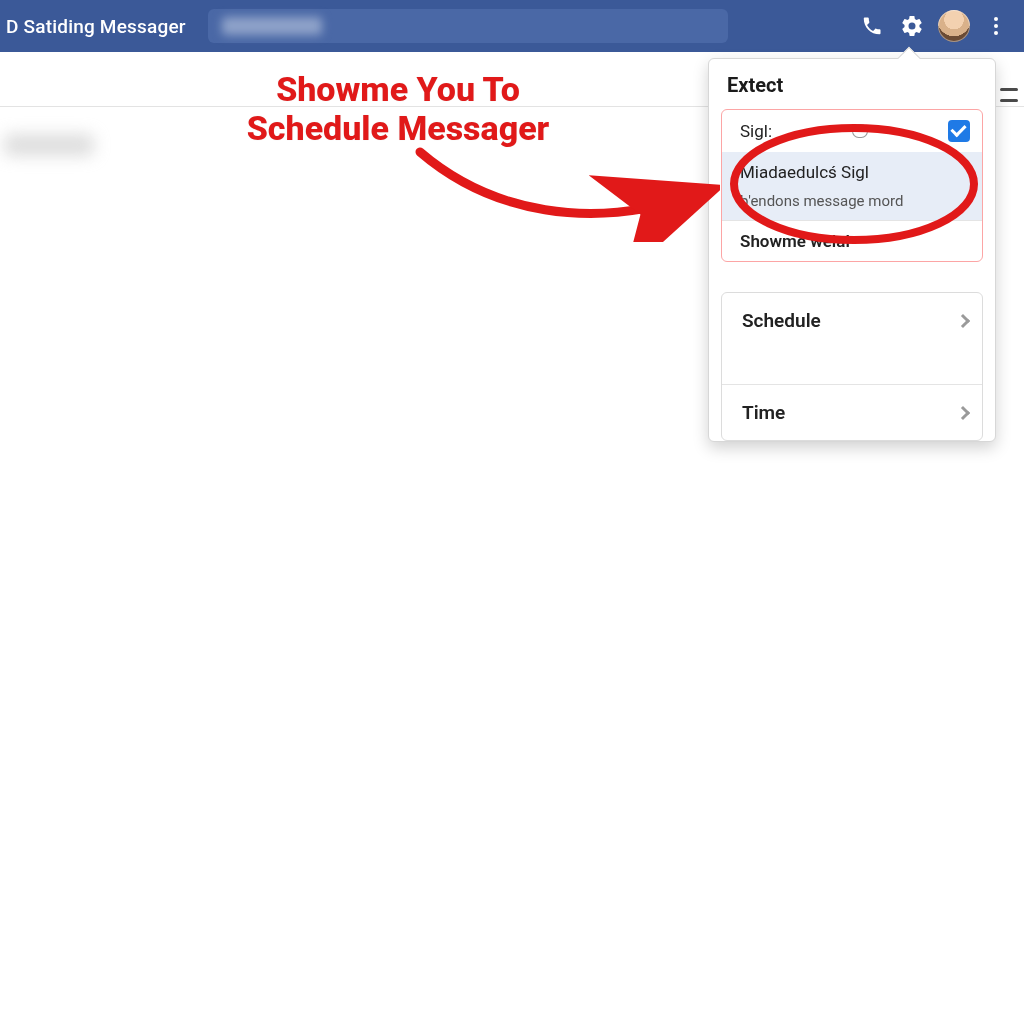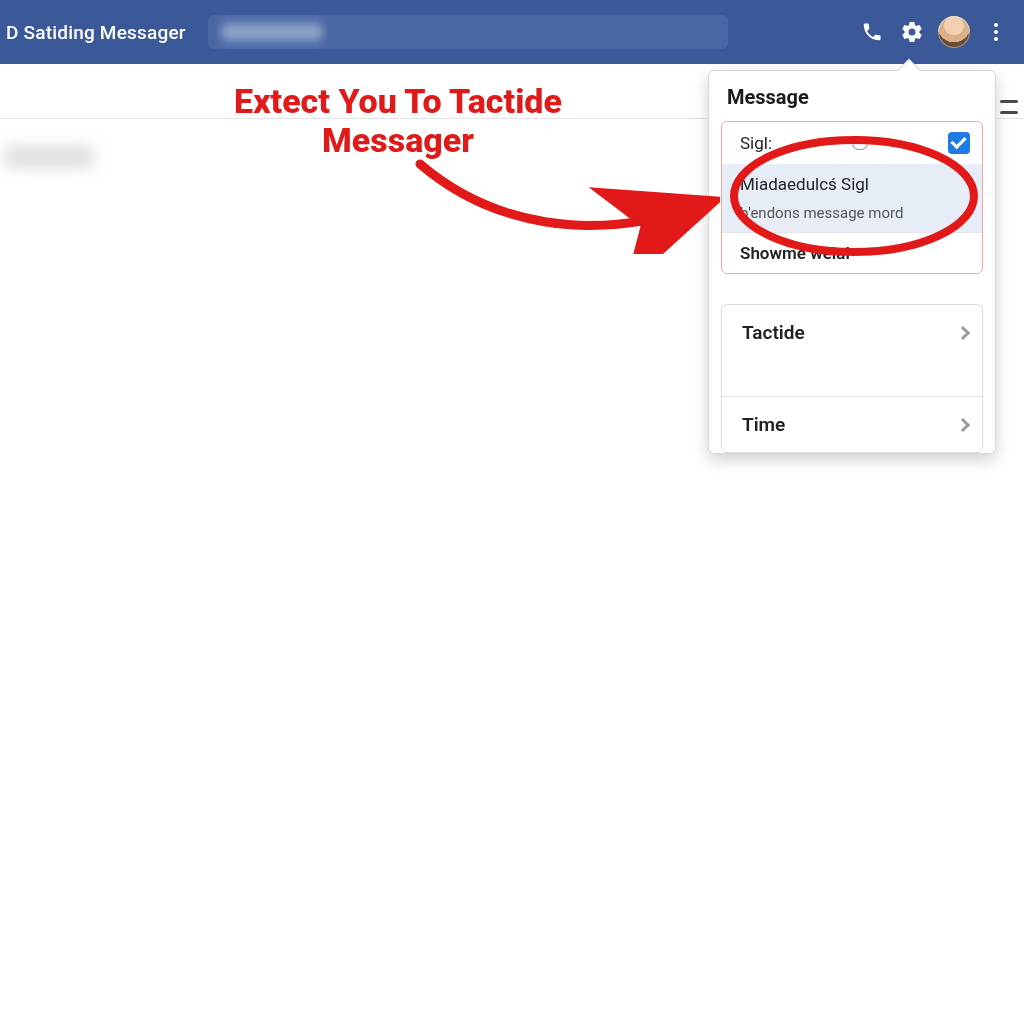--- a/index.html
+++ b/index.html
@@ -1,20 +1,20 @@
 <!DOCTYPE html>
 <html><head>
 <meta charset="utf-8">
 <style>
   * { box-sizing: border-box; margin: 0; padding: 0; }
   html, body { width: 1024px; height: 1024px; font-family: -apple-system, BlinkMacSystemFont, "Segoe UI", Roboto, Arial, sans-serif; background: #fff; overflow: hidden; }
 
   
   .topbar {
-    height: 64px;
+    height: 52px;
     background: #3b5998;
     display: flex;
     align-items: center;
     padding: 0 8px 0 6px;
     color: #fff;
   }
   .app-title {
     font-size: 19px;
     font-weight: 500;
     letter-spacing: .2px;
@@ -229,52 +229,52 @@
 <div class="body">
   <div class="divider-top"></div>
   <div class="blurred-left"></div>
   <div class="right-hamburger-hint">
       <span></span>
       <span></span>
     </div>
 
   <div class="panel">
     <div class="pointer"></div>
-    <div class="panel-header">Message</div>
+    <div class="panel-header">Extect</div>
 
     <div class="panel-card">
       <div class="row">
         <span class="label">Sigl:</span>
         <span class="pill-icon"></span>
         <input type="checkbox" checked="" style="">
       </div>
       <div class="row highlight">
         <span class="label">Miadaedulcś Sigl</span>
       </div>
       <div class="row highlight sub">
         <span class="label">b'endons message mord</span>
       </div>
       <div class="row bold sep-top">
         <span class="label">Showme welal</span>
       </div>
     </div>
 
     <div class="lower">
       <div class="row">
-        <span class="label">Tactide</span>
+        <span class="label">Schedule</span>
         <span class="chev"></span>
       </div>
       <div class="row">
         <span class="label">Time</span>
         <span class="chev"></span>
       </div>
     </div>
   </div>
 
-  <div class="annotation-text">Extect You To Tactide Messager</div>
+  <div class="annotation-text">Showme You To Schedule Messager</div>
 
   <svg class="annotation-arrow" viewBox="0 0 310 110">
     <defs>
       <marker id="ah" markerWidth="14" markerHeight="12" refX="11" refY="6" orient="auto">
         <path d="M0,0 L14,6 L0,12 L4,6 Z" fill="#e11919"></path>
       </marker>
     </defs>
     <path d="M10 20 C 80 80, 180 100, 290 62" stroke="#e11919" stroke-width="9" fill="none" stroke-linecap="round" marker-end="url(#ah)"></path>
   </svg>
 

